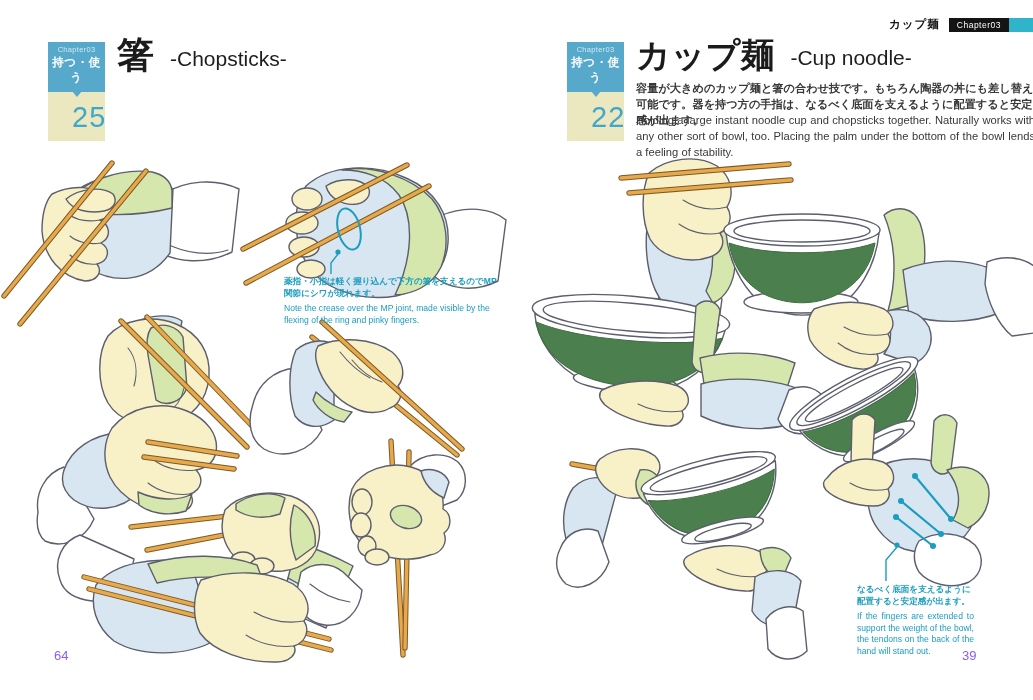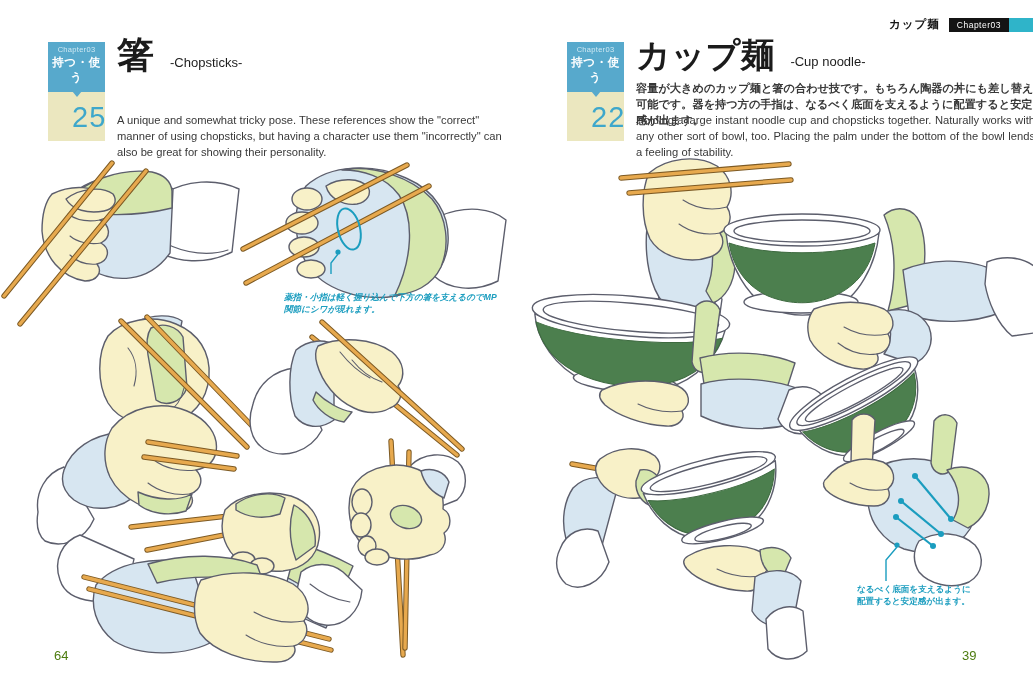--- a/index.html
+++ b/index.html
@@ -24,28 +24,28 @@
   .badge-top{background:#57a9cc;text-align:center;padding:3px 0 7px;position:relative;}
   .badge-top .bchap{display:block;font-size:7.5px;color:#cfe9f3;letter-spacing:.3px;}
   .badge-top .bcat{display:block;font-size:11.5px;font-weight:bold;color:#ffffff;letter-spacing:.5px;margin-top:1px;}
   .badge-top::after{content:"";position:absolute;left:50%;bottom:-5px;margin-left:-5px;
       border:5px solid transparent;border-top:6px solid #57a9cc;border-bottom:0;}
   .badge-bottom{background:#ebe7bf;text-align:center;padding:9px 0 7px;}
   .badge-bottom .bnum{font-size:29px;color:#3ea7cb;letter-spacing:1px;margin-left:24px;}
   
   .title-row{position:absolute;display:flex;align-items:flex-end;}
   .title-ja{font-size:37px;font-weight:bold;color:#1b1b1b;line-height:1;}
-  .title-en{font-size:13px;color:#1d1d1d;margin-left:16px;padding-bottom:4px;line-height:1;}
+  .title-en{font-size:21px;color:#1d1d1d;margin-left:16px;padding-bottom:4px;line-height:1;}
   .intro{position:absolute;width:397px;font-size:11.2px;line-height:1.45;color:#383838;}
   .intro.ja{font-weight:600;}
   .intro.jst{text-align:justify;}
   .note{position:absolute;color:#1b9dbf;font-size:8.6px;line-height:1.35;}
   .note .nja{font-weight:bold;margin-bottom:4px;}
   .note.jst .nen{text-align:justify;}
-  .pagenum{position:absolute;font-size:13px;color:#4d7c0f;}
+  .pagenum{position:absolute;font-size:13px;color:#8b5cf6;}
 </style>
 </head>
 <body>
 
 <div class="canvas">
 
   <svg class="art" viewBox="0 0 1033 700">
 
     <g>
       <path class="sh fw" d="M163,194 C186,180 216,178 239,189 L232,252 C206,265 176,263 155,250 Z"></path>
@@ -285,24 +285,24 @@
     </div>
     <div class="badge-bottom">
       <span class="bnum">25</span>
     </div>
   </div>
 
   <div class="title-row" style="left:117px;top:36px;">
     <span class="title-ja">箸</span>
     <span class="title-en">-Chopsticks-</span>
   </div>
-  <div class="intro" style="left:117px;top:112px;">A unique and somewhat tricky pose. These references show the "correct" manner of using chopsticks, but having a character use them "incorrectly" can also be great for showing their personality.</div>
-
-  <div class="note" style="left:284px;top:292px;width:214px;font-style:italic;">
+
+  <div class="note" style="left:284px;top:276px;width:214px;">
     <div class="nja">薬指・小指は軽く握り込んで下方の箸を支えるのでMP関節にシワが現れます。</div>
+    <div class="nen">Note the crease over the MP joint, made visible by the flexing of the ring and pinky fingers.</div>
   </div>
 
   <div class="pagenum" style="left:54px;top:648px;">64</div>
 
   <div class="badge" style="left:567px;top:42px;">
     <div class="badge-top">
       <span class="bchap">Chapter03</span>
       <span class="bcat">持つ・使う</span>
     </div>
     <div class="badge-bottom">
@@ -312,17 +312,18 @@
 
   <div class="title-row" style="left:636px;top:38px;">
     <span class="title-ja" style="font-size:34px;">カップ麺</span>
     <span class="title-en">-Cup noodle-</span>
   </div>
   <div class="intro ja" style="left:636px;top:80px;width:399px;">容量が大きめのカップ麺と箸の合わせ技です。もちろん陶器の丼にも差し替え可能です。器を持つ方の手指は、なるべく底面を支えるように配置すると安定感が出ます。</div>
   <div class="intro jst" style="left:636px;top:112px;width:399px;">Holding a large instant noodle cup and chopsticks together. Naturally works with any other sort of bowl, too. Placing the palm under the bottom of the bowl lends a feeling of stability.</div>
 
   <div class="note jst" style="left:857px;top:584px;width:117px;">
     <div class="nja">なるべく底面を支えるように配置すると安定感が出ます。</div>
+    <div class="nen">If the fingers are extended to support the weight of the bowl, the tendons on the back of the hand will stand out.</div>
   </div>
 
   <div class="pagenum" style="left:962px;top:648px;">39</div>
 
 </div>
 
 </body></html>

